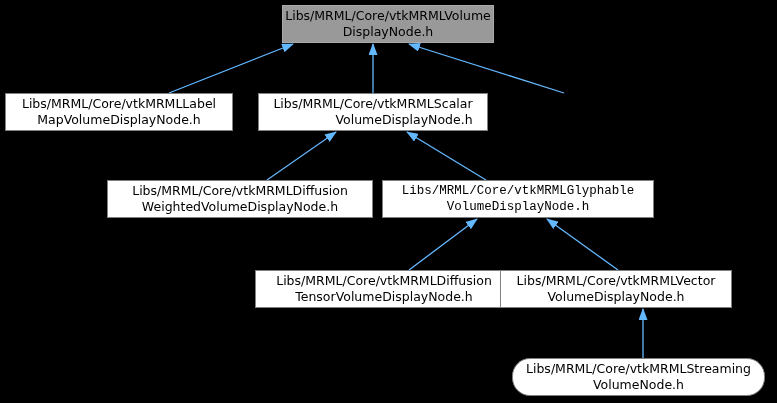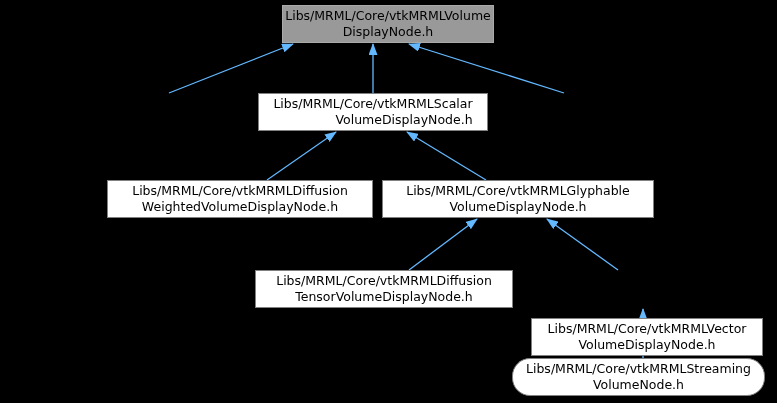--- a/index.html
+++ b/index.html
@@ -64,37 +64,41 @@
     <line x1="486" y1="180" x2="407" y2="132" stroke="#63b8ff" stroke-width="1.3" marker-end="url(#arrowhead)"></line>
     <line x1="409" y1="270" x2="477" y2="219" stroke="#63b8ff" stroke-width="1.3" marker-end="url(#arrowhead)"></line>
     <line x1="618" y1="270" x2="547" y2="219" stroke="#63b8ff" stroke-width="1.3" marker-end="url(#arrowhead)"></line>
     <line x1="643" y1="358" x2="643" y2="309" stroke="#63b8ff" stroke-width="1.3" marker-end="url(#arrowhead)"></line>
   </svg>
 
   <div class="node highlight" style="left: 282px; top: 5px; width: 212px; height: 38px;">
     <span class="nlabel">Libs/MRML/Core/vtkMRMLVolume
 DisplayNode.h</span>
   </div>
+  <div class="node" style="left: 5px; top: 93px; width: 228px; height: 38px;">
+    <span class="nlabel">Libs/MRML/Core/vtkMRMLLabel
+MapVolumeDisplayNode.h</span>
+  </div>
   <div class="node" style="left: 258px; top: 93px; width: 230px; height: 38px; text-align: right;">
     <span class="nlabel">Libs/MRML/Core/vtkMRMLScalar
 VolumeDisplayNode.h</span>
   </div>
   <div class="node" style="left: 107px; top: 180px; width: 266px; height: 38px;">
     <span class="nlabel">Libs/MRML/Core/vtkMRMLDiffusion
 WeightedVolumeDisplayNode.h</span>
   </div>
-  <div class="node" style="left: 382px; top: 180px; width: 272px; height: 38px;">
+  <div class="node" style="left: 382px; top: 180px; width: 272px; height: 38px; font-family: Liberation Mono, monospace;">
     <span class="nlabel">Libs/MRML/Core/vtkMRMLGlyphable
 VolumeDisplayNode.h</span>
   </div>
   <div class="node" style="left: 255px; top: 270px; width: 258px; height: 38px;">
     <span class="nlabel">Libs/MRML/Core/vtkMRMLDiffusion
 TensorVolumeDisplayNode.h</span>
   </div>
-  <div class="node" style="left: 531px; top: 270px; width: 232px; height: 38px; margin-top: 48px;">
+  <div class="node" style="left: 500px; top: 270px; width: 232px; height: 38px;">
     <span class="nlabel">Libs/MRML/Core/vtkMRMLVector
 VolumeDisplayNode.h</span>
   </div>
   <div class="node" style="left: 512px; top: 358px; width: 253px; height: 38px; border-radius: 18px;">
     <span class="nlabel">Libs/MRML/Core/vtkMRMLStreaming
 VolumeNode.h</span>
   </div>
 
 </div>
 

